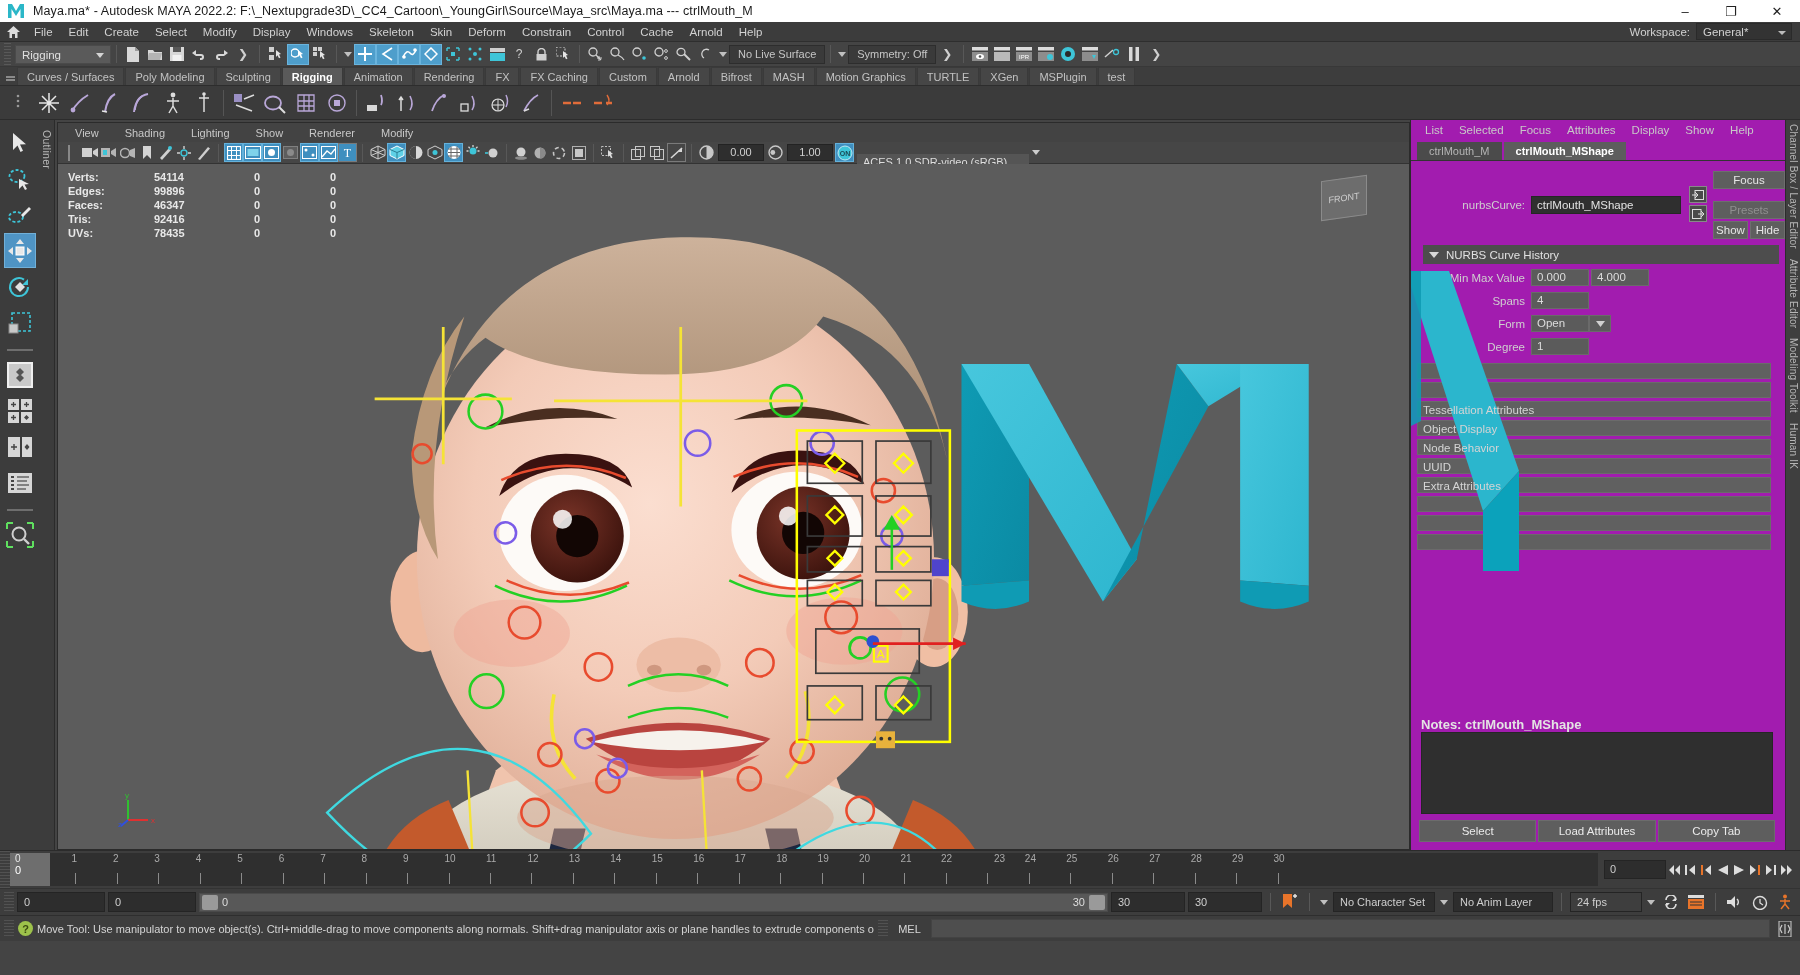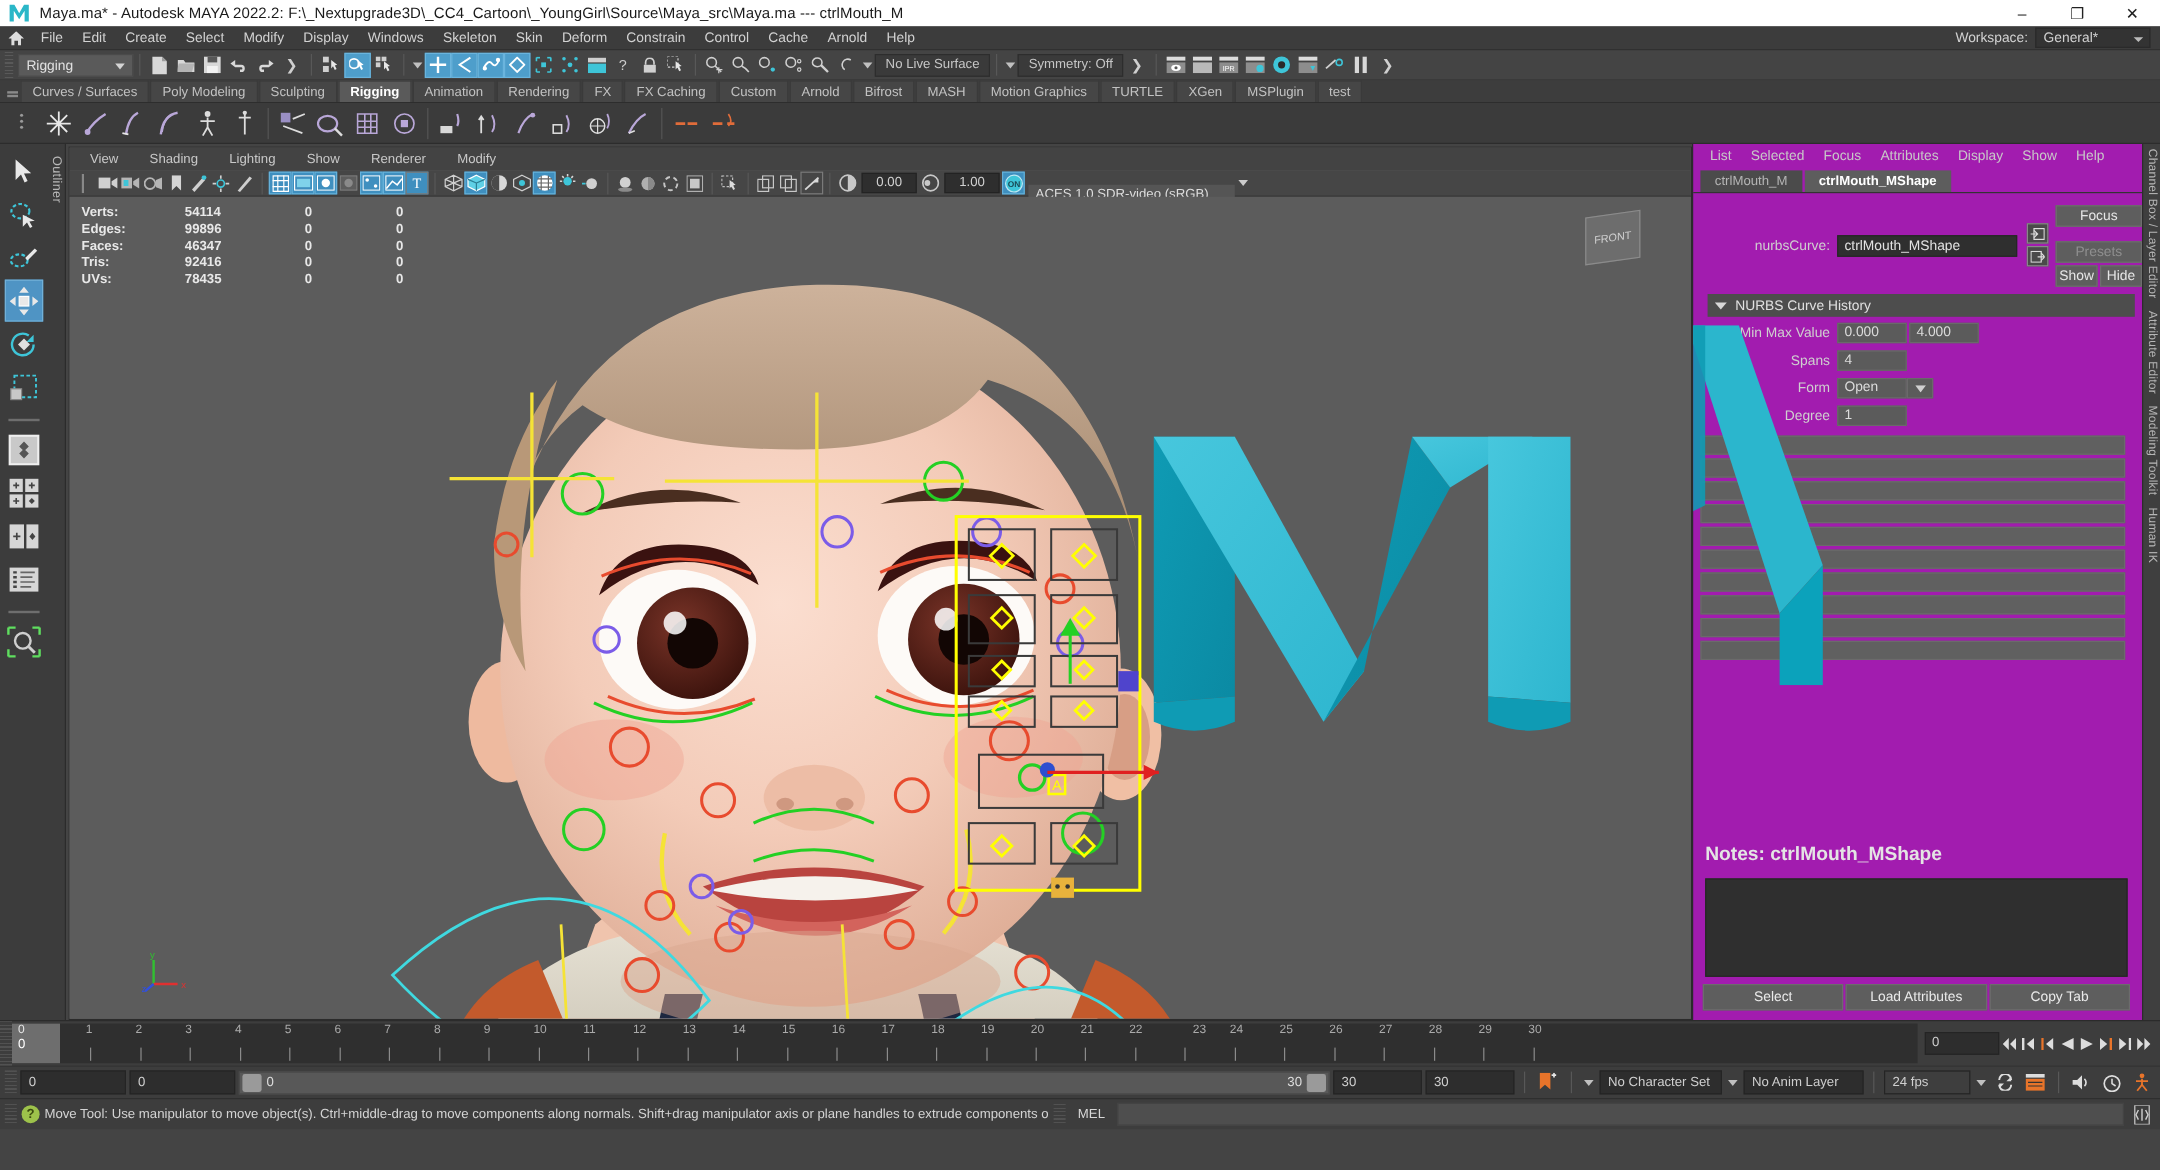--- a/index.html
+++ b/index.html
@@ -154,21 +154,21 @@
       font-size:11.5px; color:#e0e0e0; padding-left:6px; margin:4px 6px 5px 12px;}
   .tri { width:0;height:0;border-left:5px solid transparent;
       border-right:5px solid transparent;border-top:6px solid #d8d8d8;
       margin-right:7px;}
   .attrfield { background:#5b5b5b; border:1px solid #6a6a6a; height:17px;
       font-size:11.5px; color:#dcdcdc; padding:0 5px; line-height:15px; }
   .emptyrow { background:#606060; border:1px solid #6b6b6b; height:16px;
       margin:0 14px 3px 6px; }
   .mayalogo { position:absolute; left:-10px; top:110px; pointer-events:none; }
   .notes { margin:6px 12px 0 10px; }
-  .notes-lbl { font-size:16px; font-weight:bold; color:#e4e4e4; margin-bottom:10px;}
+  .notes-lbl { font-size:13px; font-weight:bold; color:#e4e4e4; margin-bottom:0;}
   .notes-box { background:#2f2f2f; border:1px solid #262626; height:82px; }
   .ae-btns { display:flex; gap:2px; padding:6px 10px 8px 8px; }
   .ae-btns div { flex:1; background:#5e5e5e; border:1px solid #6c6c6c;
       text-align:center; font-size:11.5px; height:22px; line-height:20px;
       color:#eaeaea; }
   .dockstrip { width:16px; background:#3f3f3f; border-left:1px solid #2c2c2c;
       display:flex; flex-direction:column; align-items:center; padding-top:4px; }
   .dockstrip span { writing-mode:vertical-rl; font-size:10px; color:#b6b6b6;
       margin-bottom:10px; letter-spacing:.2px; }
 
@@ -1233,20 +1233,27 @@
           <div class="emptyrow"></div>
           <div class="emptyrow"></div>
           <div class="emptyrow"></div>
           <div class="emptyrow"></div>
           <div class="emptyrow"></div>
           <div class="emptyrow"></div>
           <div class="emptyrow"></div>
           <div class="emptyrow"></div>
         </div>
 
+        <div style="position:absolute;left:12px;top:243px;font-size:11.5px;color:#d4d4d4;pointer-events:none">
+          <div style="height:19px">Tessellation Attributes</div>
+          <div style="height:19px">Object Display</div>
+          <div style="height:19px">Node Behavior</div>
+          <div style="height:19px">UUID</div>
+          <div style="height:19px">Extra Attributes</div>
+        </div>
       </div>
 
       <div class="notes">
         <div class="notes-lbl">
           <span>Notes:</span>
           <span>ctrlMouth_MShape</span>
         </div>
         <div class="notes-box"></div>
       </div>
 

